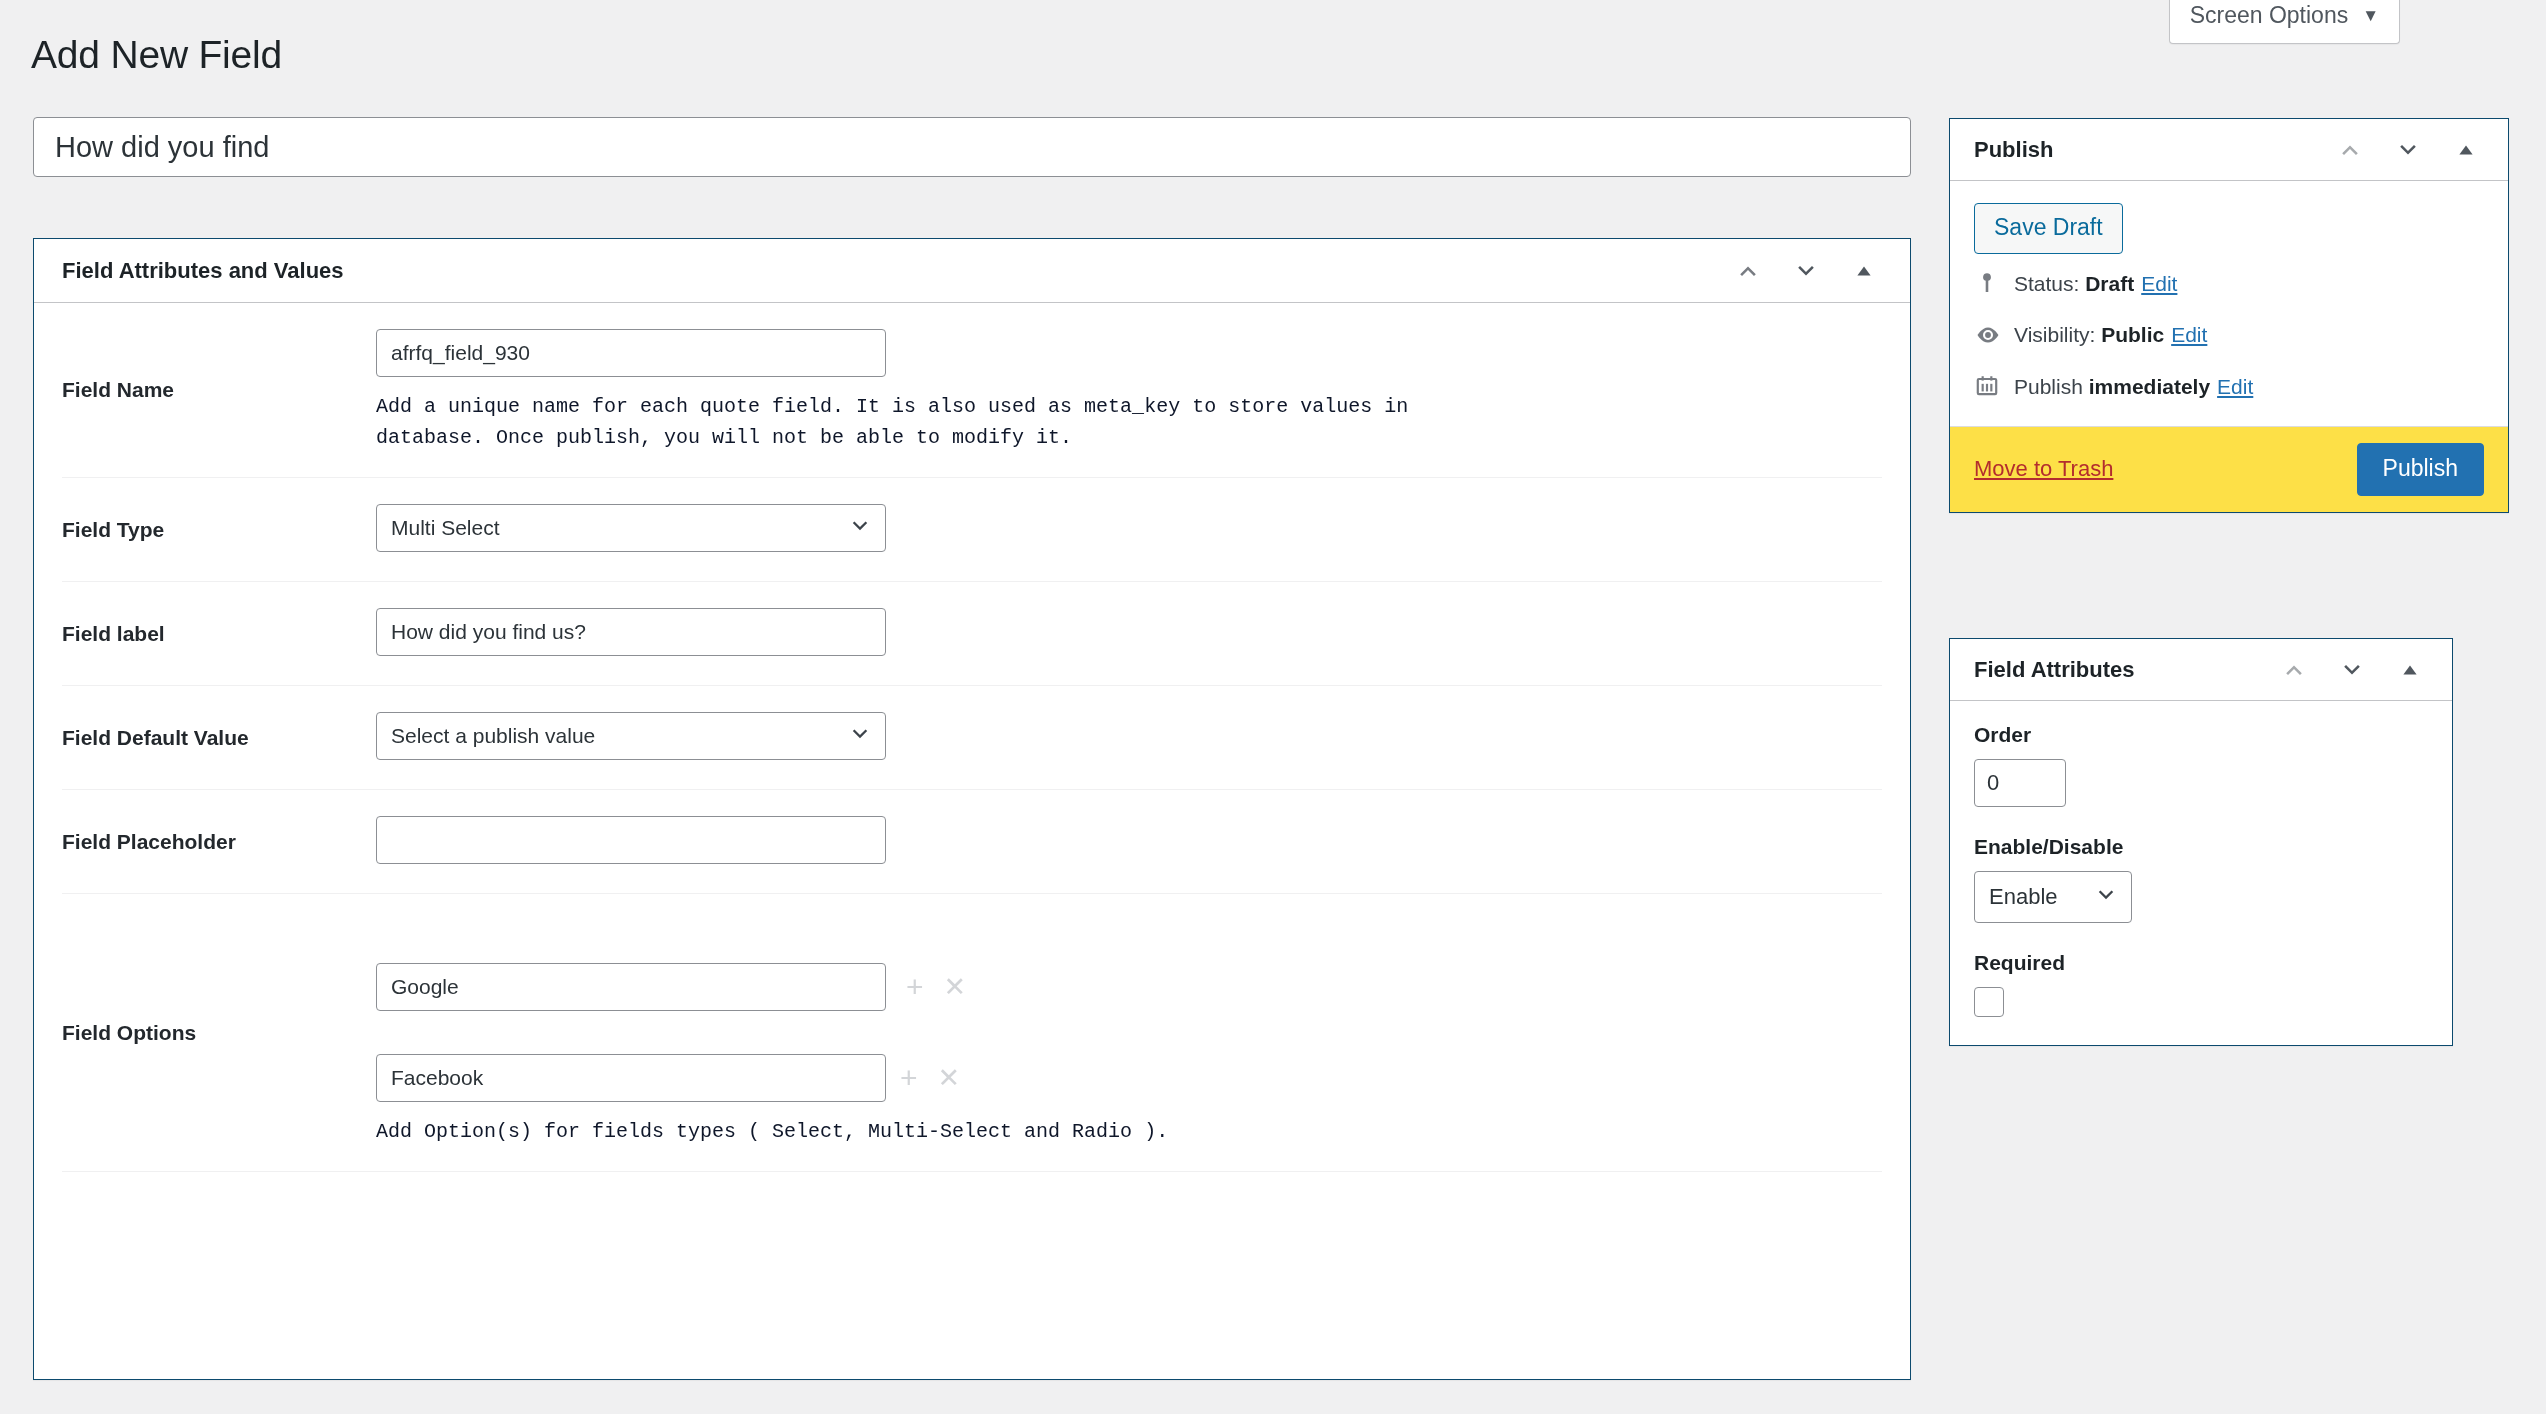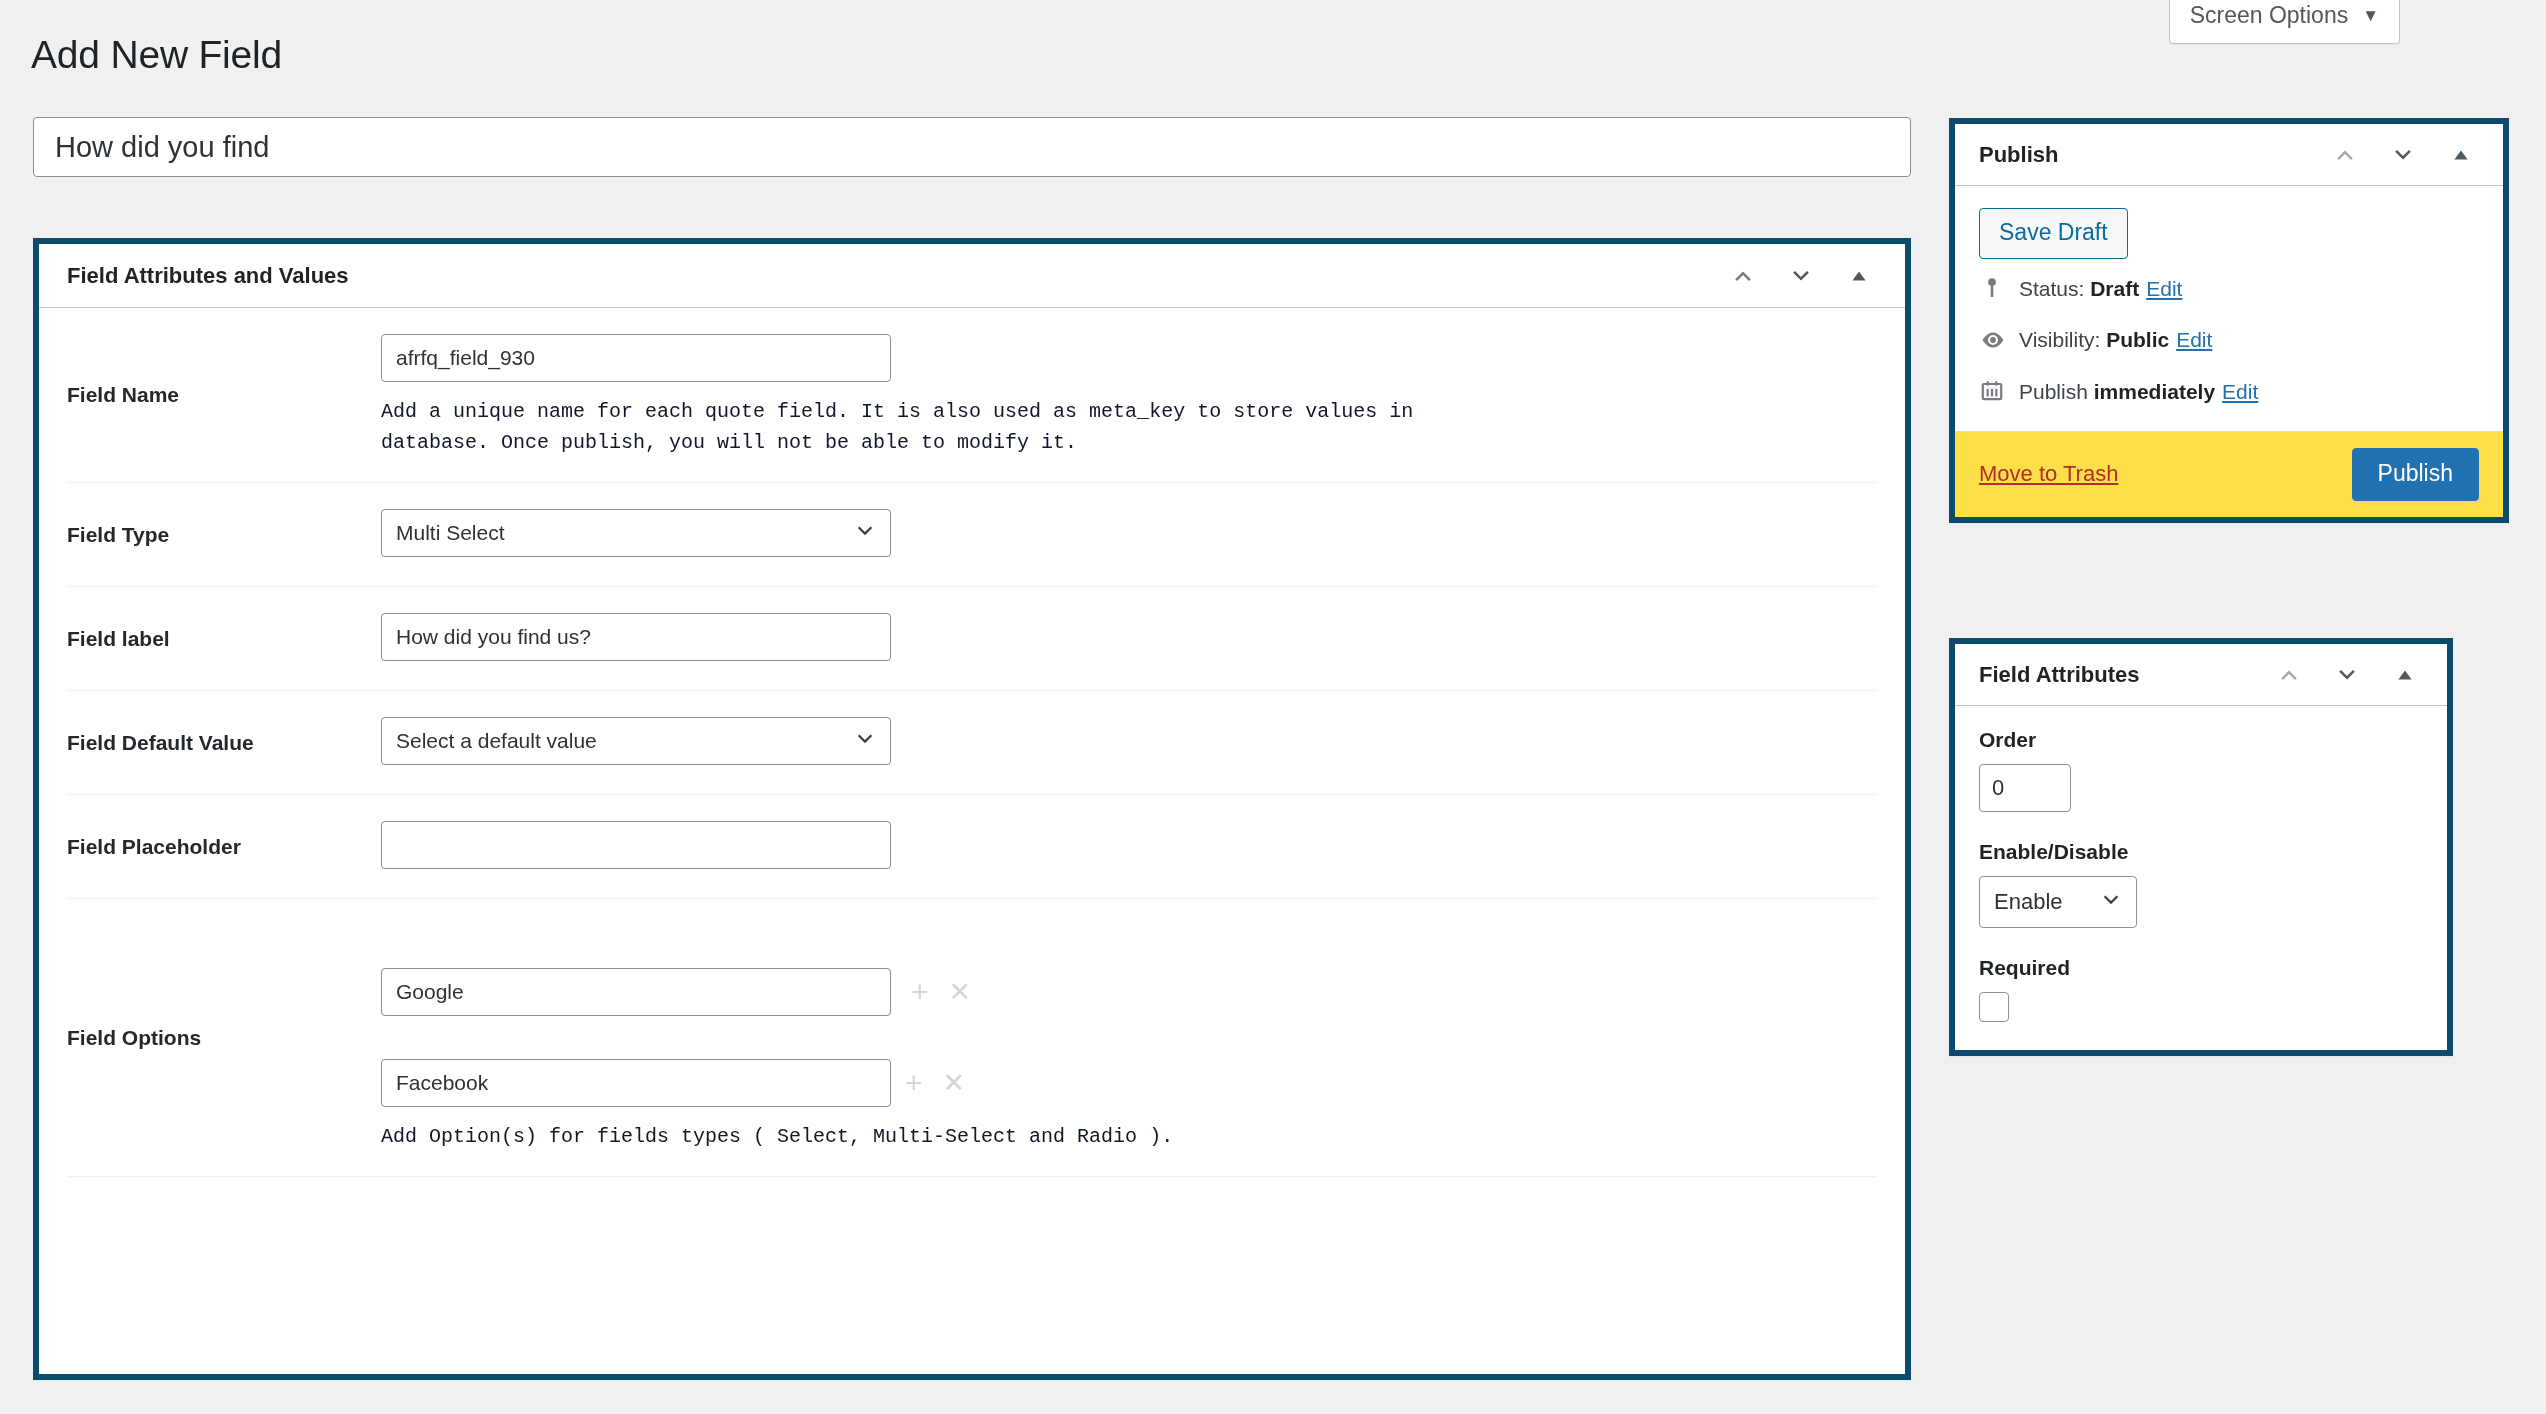--- a/index.html
+++ b/index.html
@@ -49,21 +49,21 @@
     font-size: 29px;
     color: #2c3338;
     padding: 0 21px;
     outline: none;
   }
 
   
   .metabox {
     position: absolute;
     background: #fff;
-    border: 6px solid #0c4a6e;
+    border: 1px solid #0c4a6e;
     box-shadow: 0 1px 1px rgba(0,0,0,.04);
   }
   #main-metabox { left: 33px; top: 238px; width: 1878px; height: 1142px; }
 
   .metabox-header {
     height: 64px;
     border-bottom: 1px solid #c3c4c7;
     display: flex; align-items: center; justify-content: space-between;
     padding: 0 22px 0 28px;
   }
@@ -295,21 +295,21 @@
         <div class="field-label-cell">Field label</div>
         <div class="field-control-cell">
           <input class="text-input" type="text" value="How did you find us?" style="">
         </div>
       </div>
 
       <div class="field-row">
         <div class="field-label-cell">Field Default Value</div>
         <div class="field-control-cell">
           <div class="select-wrap">
-            <div class="select-box">Select a default value</div>
+            <div class="select-box">Select a publish value</div>
             <span class="select-chevron">
               <svg width="24" height="24" viewBox="0 0 20 20">
                   <path d="M10 13.6l-6-6L5.4 6.2 10 10.8l4.6-4.6L16 7.6z" fill="#3c434a"></path>
                 </svg>
             </span>
           </div>
         </div>
       </div>
 
       <div class="field-row">

